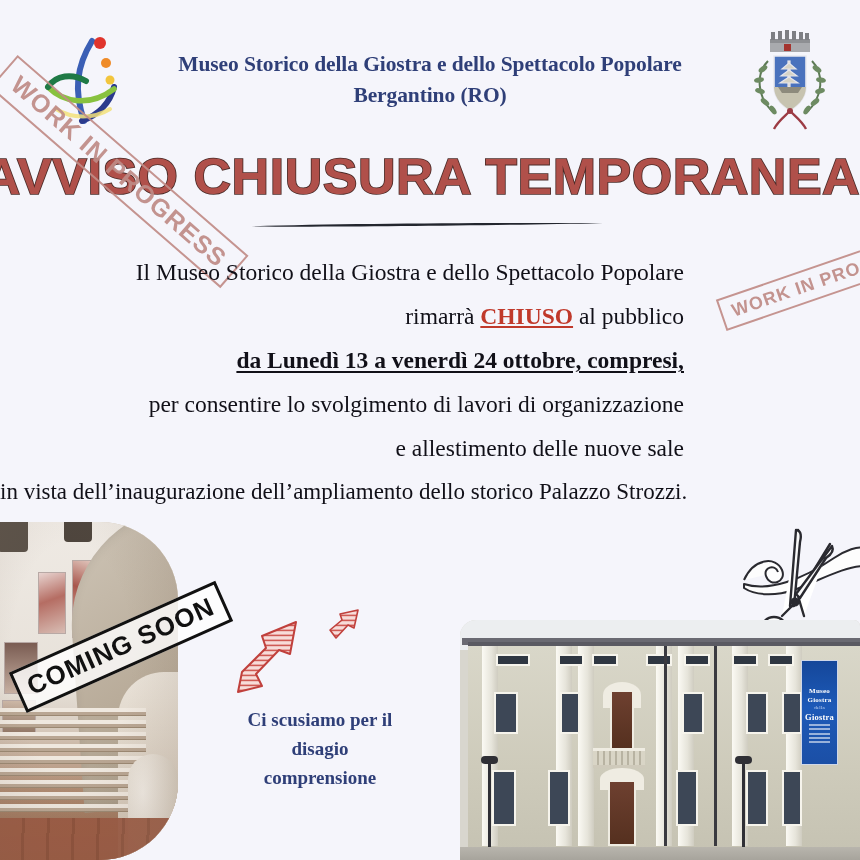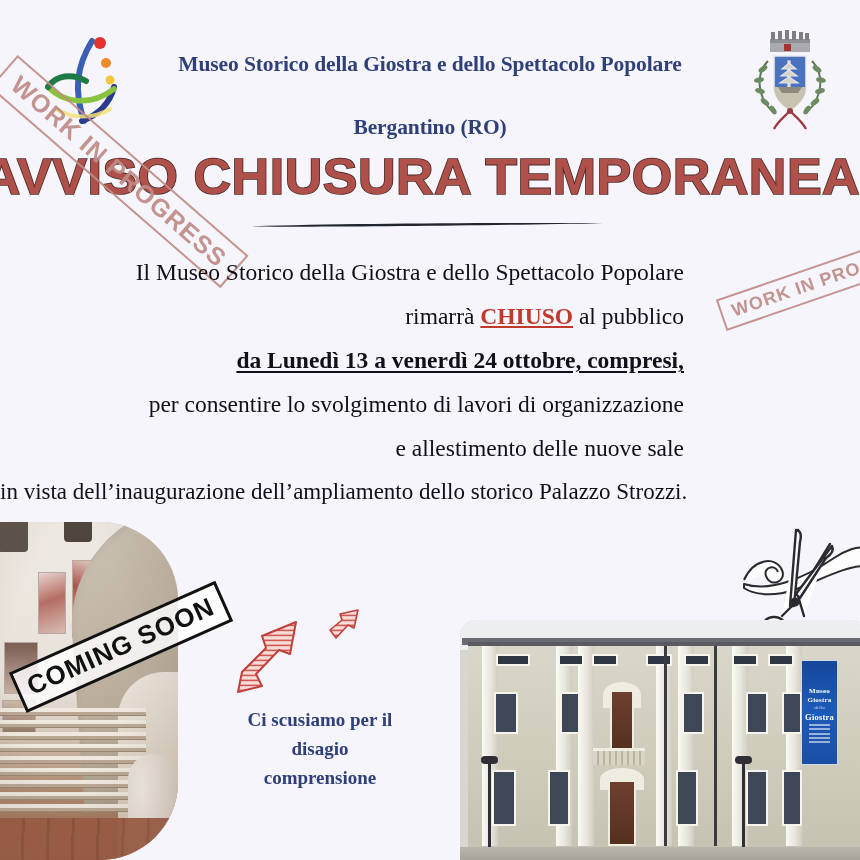--- a/index.html
+++ b/index.html
@@ -29,21 +29,21 @@
   .header-title{
     position:absolute; left:150px; top:46px; width:560px;
     text-align:center;
     color:#2f3f78;
     font-family:"Liberation Serif", serif;
     font-weight:bold;
     font-size:21.5px;
     line-height:31px;
     letter-spacing:-0.1px;
   }
-  .header-title .l2{ display:block;margin-top:32px; }
+  .header-title .l2{ display:block; }
 
   
   .main-title{
     position:absolute; left:0; top:148px; width:860px;
     text-align:center;
     font-family:"Liberation Sans", sans-serif;
     font-weight:bold;
     font-size:50px;
     line-height:58px;
     letter-spacing:0.5px;

